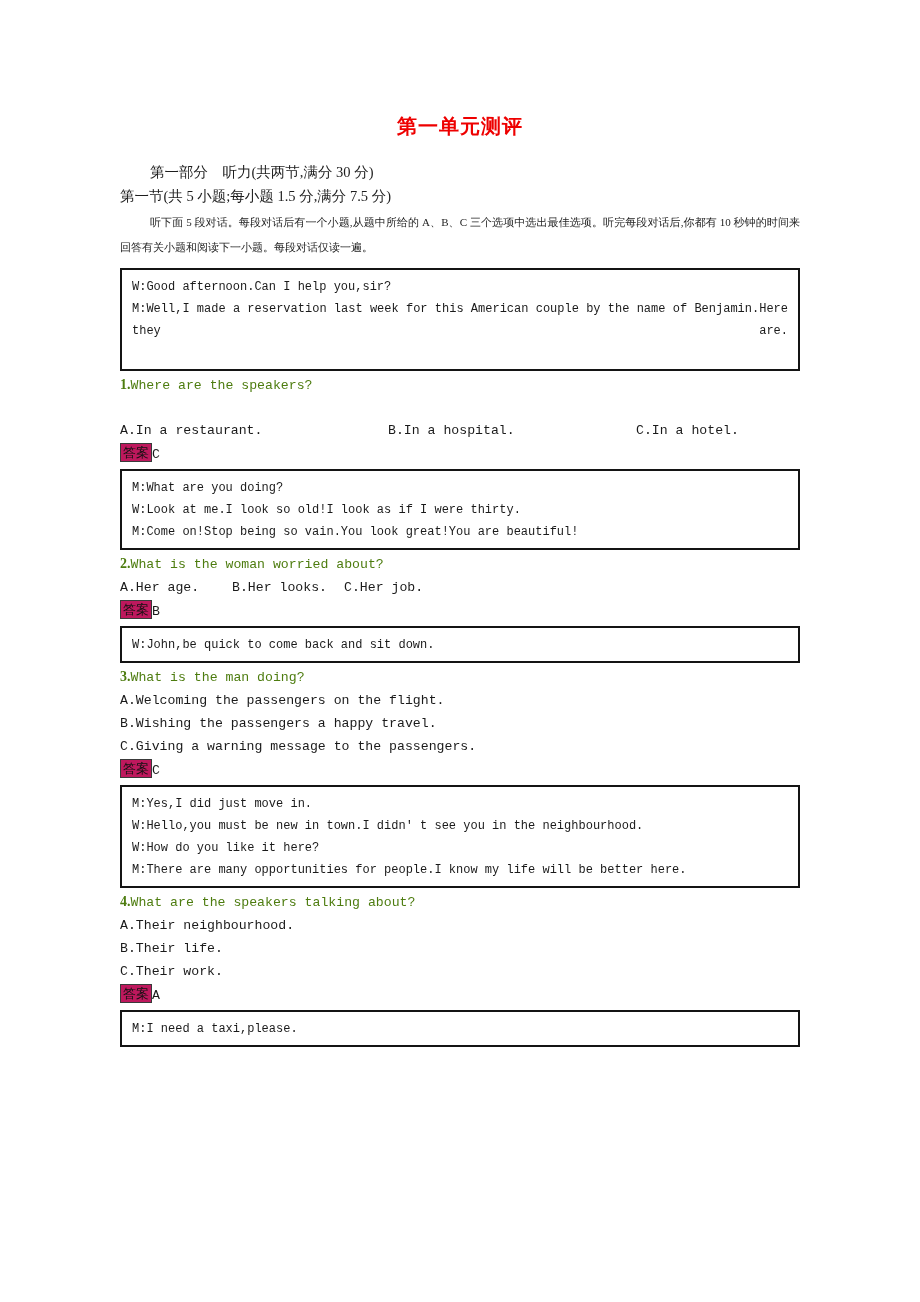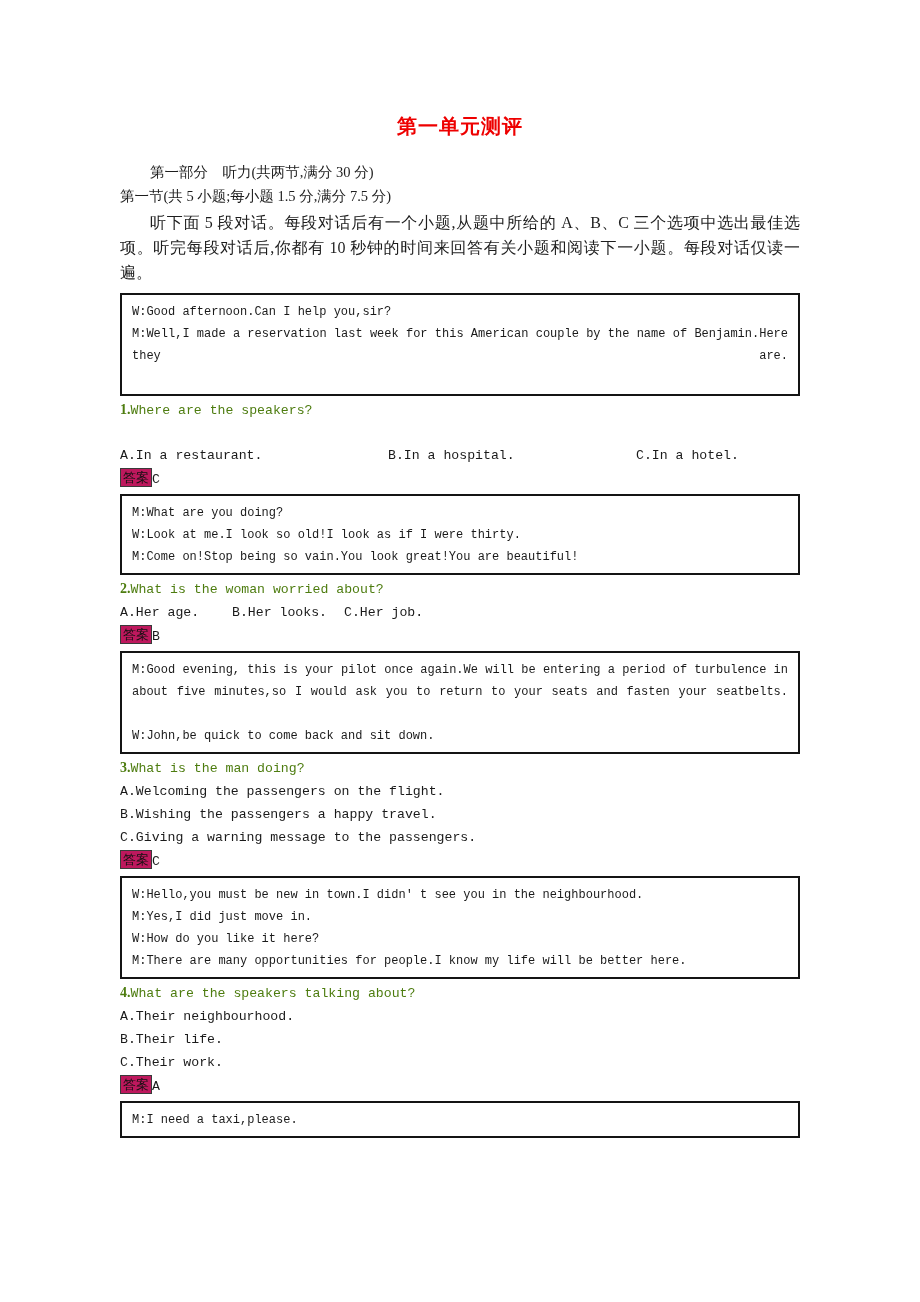--- a/index.html
+++ b/index.html
@@ -57,21 +57,21 @@
   .meta-indent {
     padding-left: 30px;
   }
   .meta-flush {
     padding-left: 0px;
   }
 
   
   .instruction {
     font-family: "Liberation Serif", serif;
-    font-size: 16px;
+    font-size: 11px;
     line-height: 25px;
     text-align: justify;
     text-justify: inter-ideograph;
     text-indent: 30px;
     margin: 2px 0 8px 0;
     color: #1d1d1d;
   }
 
   
   .dialogue-box {
@@ -194,32 +194,31 @@
     </div>
     <div class="question"><span class="qnum">2.</span><span>What is the woman worried about?</span></div>
     <div class="options-row">
       <span class="opt" style="left:0px;">A.Her age.</span>
       <span class="opt" style="left:112px;">B.Her looks.</span>
       <span class="opt" style="left:224px;">C.Her job.</span>
     </div>
     <div class="answer-row"><span class="answer-badge">答案</span><span class="answer-letter">B</span></div>
 
     <div class="dialogue-box">
-      <div class="dialogue-line justify-stretch">M:Good evening, this is your pilot once again.We will be entering a period of turbulence in about five minutes,so I would ask you to return to your seats and fasten your seatbelts.</div>
       <div class="dialogue-line">W:John,be quick to come back and sit down.</div>
     </div>
     <div class="question"><span class="qnum">3.</span><span>What is the man doing?</span></div>
     <div class="option-line">A.Welcoming the passengers on the flight.</div>
     <div class="option-line">B.Wishing the passengers a happy travel.</div>
     <div class="option-line">C.Giving a warning message to the passengers.</div>
     <div class="answer-row"><span class="answer-badge">答案</span><span class="answer-letter">C</span></div>
 
     <div class="dialogue-box">
+      <div class="dialogue-line">M:Yes,I did just move in.</div>
       <div class="dialogue-line">W:Hello,you must be new in town.I didn' t see you in the neighbourhood.</div>
-      <div class="dialogue-line">M:Yes,I did just move in.</div>
       <div class="dialogue-line">W:How do you like it here?</div>
       <div class="dialogue-line">M:There are many opportunities for people.I know my life will be better here.</div>
     </div>
     <div class="question"><span class="qnum">4.</span><span>What are the speakers talking about?</span></div>
     <div class="option-line">A.Their neighbourhood.</div>
     <div class="option-line">B.Their life.</div>
     <div class="option-line">C.Their work.</div>
     <div class="answer-row"><span class="answer-badge">答案</span><span class="answer-letter">A</span></div>
 
     <div class="dialogue-box">

